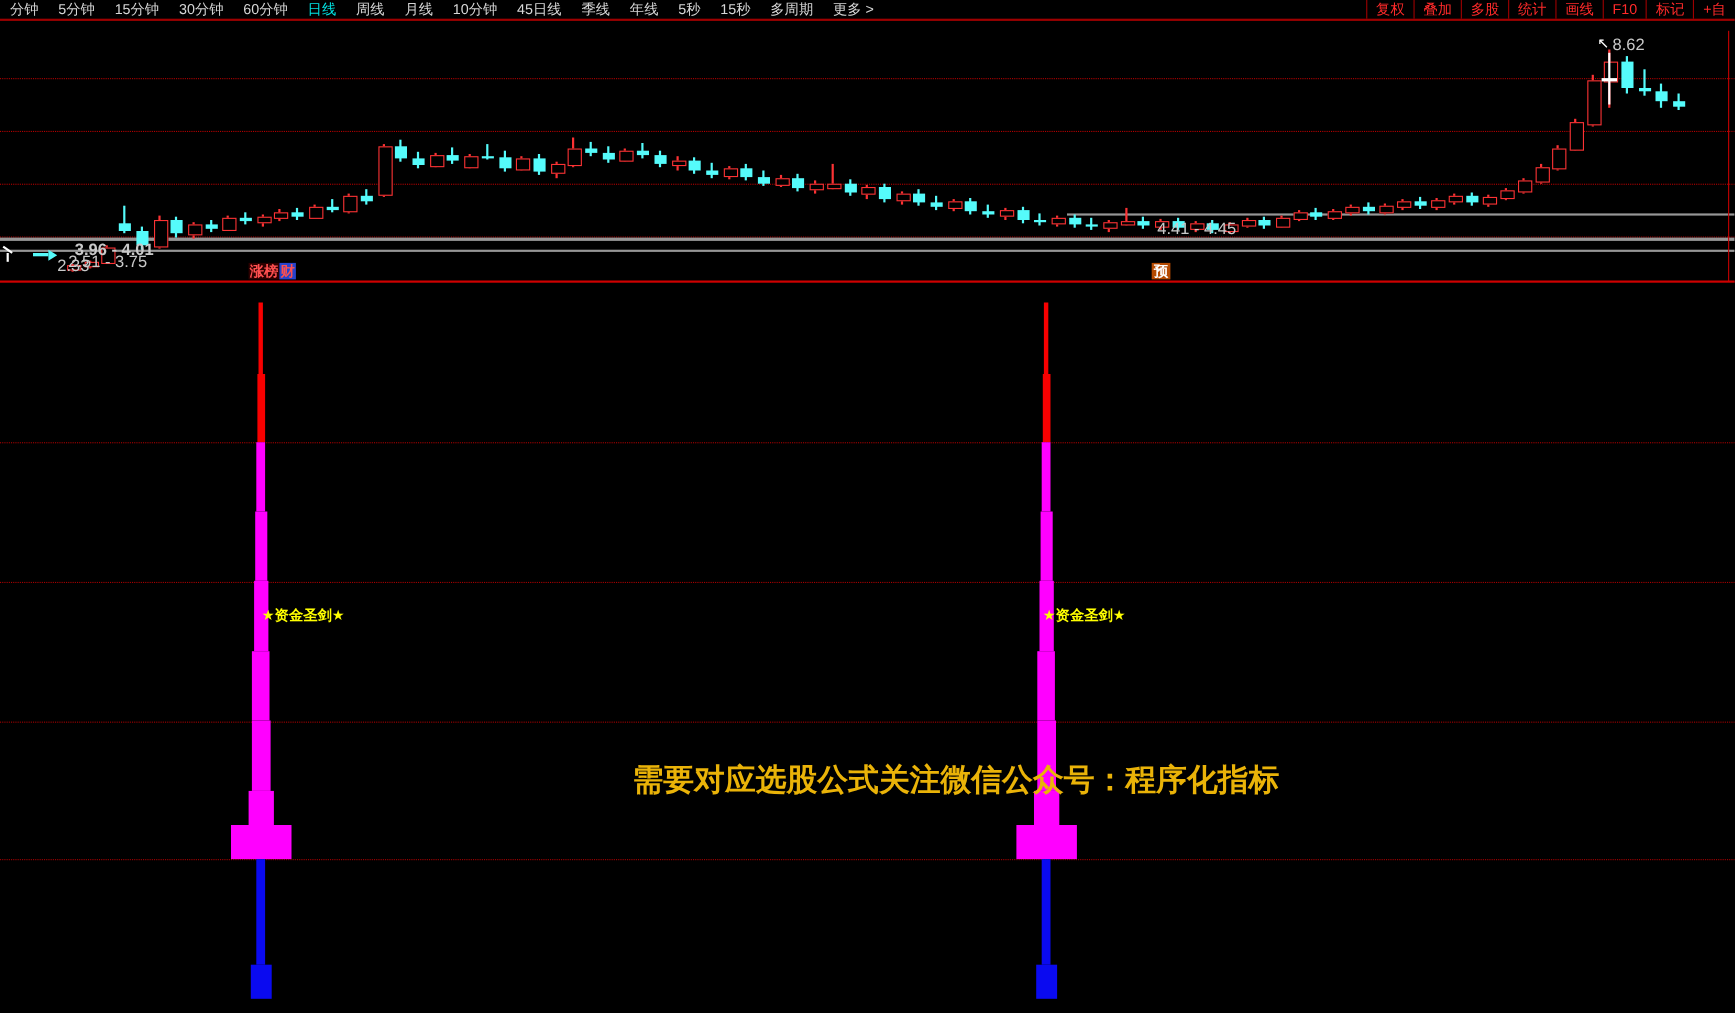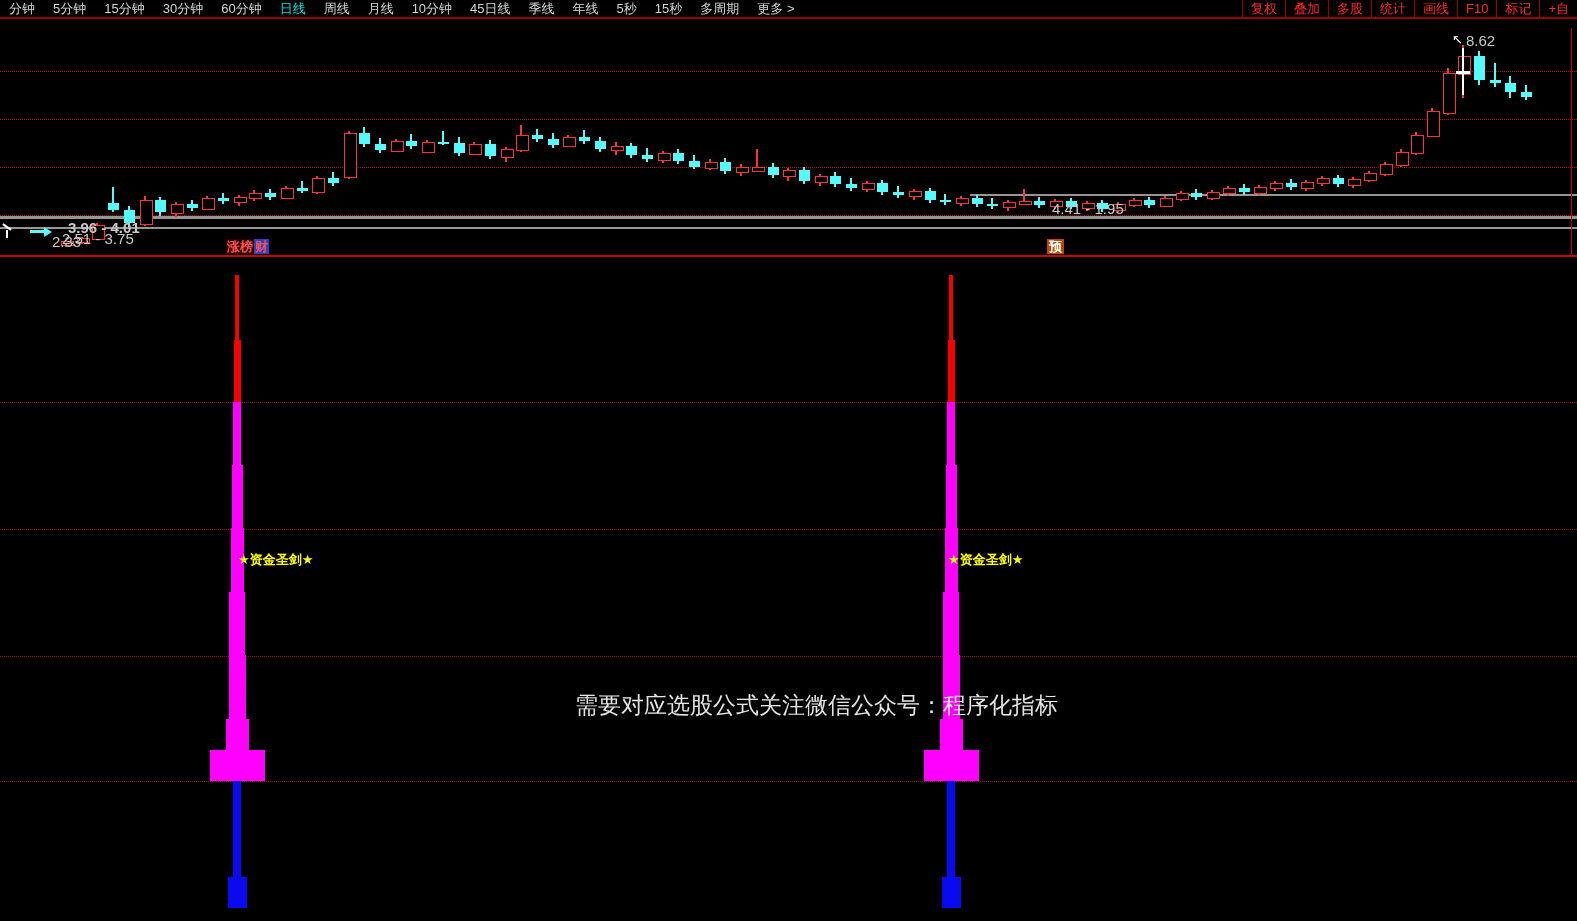--- a/index.html
+++ b/index.html
@@ -48,21 +48,21 @@
   #edge-mark{position:absolute;left:2px;top:208px;width:10px;height:2px;background:#fff;transform:rotate(35deg);}
   #edge-mark2{position:absolute;left:6px;top:212px;width:2px;height:8px;background:#fff;}
   #cyan-arrow{position:absolute;left:30px;top:212px;width:14px;height:0;border-top:3px solid #55fbfb;}
   #cyan-arrow::after{content:"";position:absolute;right:-8px;top:-6px;border-left:8px solid #55fbfb;
                      border-top:5px solid transparent;border-bottom:5px solid transparent;}
   
   #divider{left:0;top:255px;width:1577px;height:2px;background:#cf0000;z-index:20;}
   
   #panel{left:0;top:257px;width:1577px;height:664px;background:#000;overflow:hidden;}
   .pgrid{position:absolute;left:0;width:1577px;height:0;border-top:1px dotted #a80000;}
-  #watermark{position:absolute;left:575px;top:433px;color:#e5e5e5;font-size:23px;font-weight:normal;
+  #watermark{position:absolute;left:575px;top:433px;color:#eab308;font-size:28px;font-weight:bold;
              white-space:nowrap;z-index:12;}
   .sword-seg{position:absolute;}
   .sig-label{position:absolute;color:#ffff00;font-size:13px;font-weight:bold;white-space:nowrap;z-index:11;}
 </style>
 </head>
 <body>
 
 <div id="toolbar" class="abs">
   <div id="periods">
       <span class="period">分钟</span>
@@ -299,21 +299,21 @@
       <div class="wick wick-cyan" style="left: 1494px; top: 45.22px; height: 23.616px;"></div>
       <div class="body-cyan" style="left: 1490px; top: 62.44px; width: 11px; height: 2.46px;"></div>
       <div class="wick wick-cyan" style="left: 1509px; top: 57.52px; height: 22.14px;"></div>
       <div class="body-cyan" style="left: 1505px; top: 64.9px; width: 11px; height: 8.856px;"></div>
       <div class="wick wick-cyan" style="left: 1525px; top: 67.36px; height: 14.76px;"></div>
       <div class="body-cyan" style="left: 1521px; top: 73.756px; width: 11px; height: 4.92px;"></div>
     </div>
   <div id="labels">
       <div class="glabel" style="left: 68px; top: 201px; font-weight: bold;">3.96 - 4.01</div>
       <div class="glabel" style="left: 62px; top: 212px;">2.51 - 3.75</div>
-      <div class="glabel" style="left: 1052px; top: 182px;">4.41 - 1.95</div>
+      <div class="glabel" style="left: 1052px; top: 182px;">4.41 - 4.45</div>
       <div class="glabel" style="left: 52px; top: 215px;">2.33</div>
       <div class="glabel" style="left: 1466px; top: 14px;">8.62</div>
     </div>
   <div id="chart-right-border"></div>
   <div id="edge-mark"></div>
   <div id="edge-mark2"></div>
   <div id="cyan-arrow"></div>
   <span id="marker-arrow">↖</span>
   <div id="crosshair" style="left:1456px;top:30px;width:14px;height:47px;">
     <div class="v"></div>

